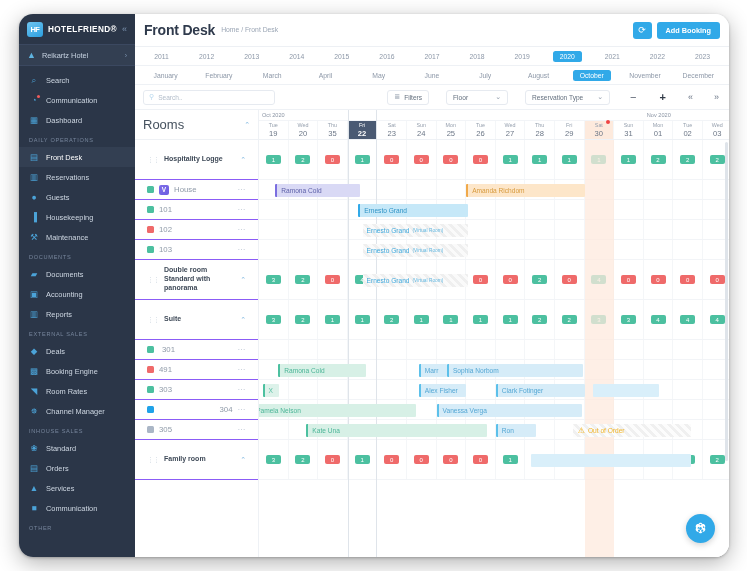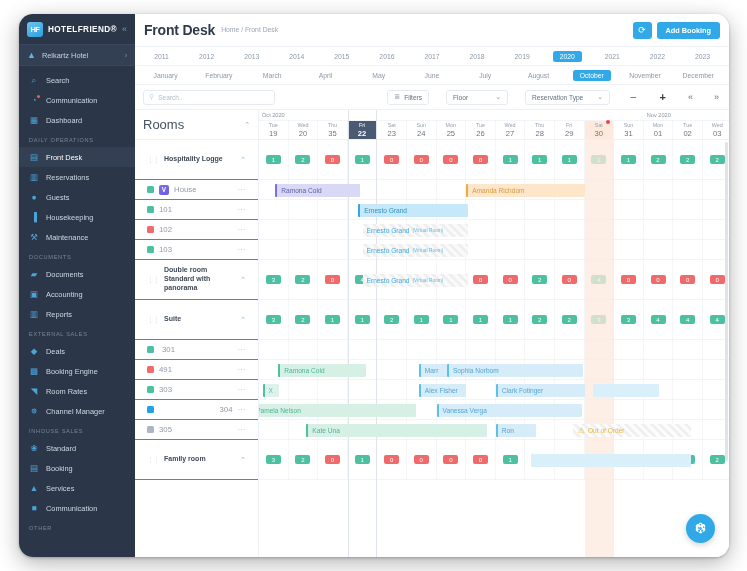--- a/index.html
+++ b/index.html
@@ -317,21 +317,21 @@
           <span class="ic">✵</span>
           <span class="tx">Channel Manager</span>
         </div>
         <div class="nav-label">INHOUSE SALES</div>
         <div class="nav-item">
           <span class="ic">❀</span>
           <span class="tx">Standard</span>
         </div>
         <div class="nav-item">
           <span class="ic">▤</span>
-          <span class="tx">Booking</span>
+          <span class="tx">Orders</span>
         </div>
         <div class="nav-item">
           <span class="ic">▲</span>
           <span class="tx">Services</span>
         </div>
         <div class="nav-item">
           <span class="ic">■</span>
           <span class="tx">Communication</span>
         </div>
         <div class="nav-label">OTHER</div>

